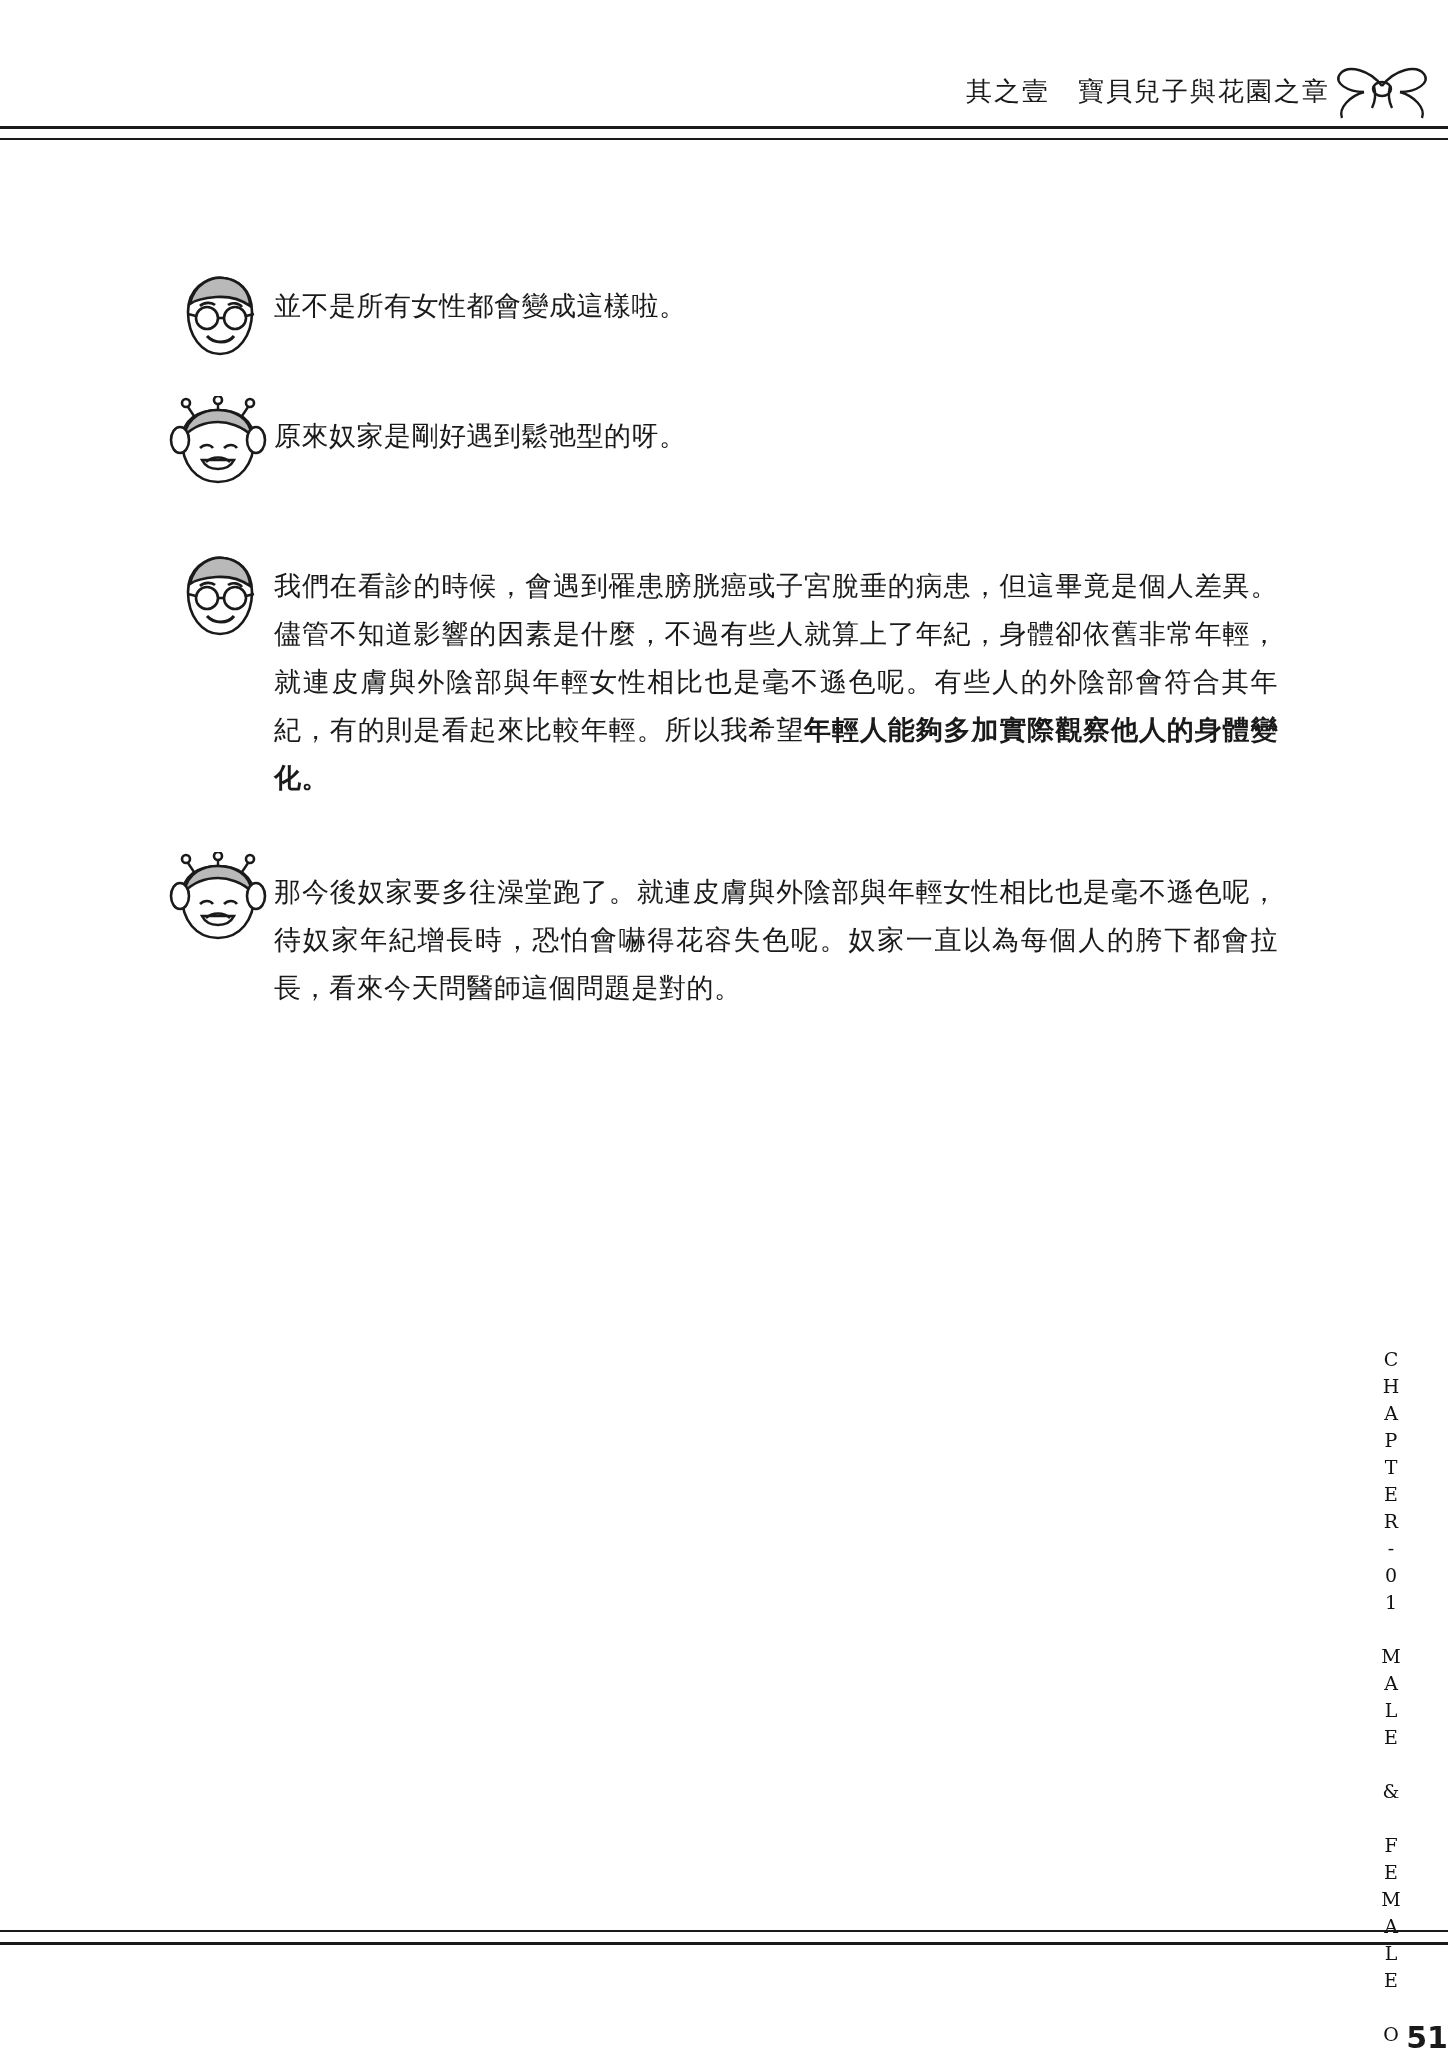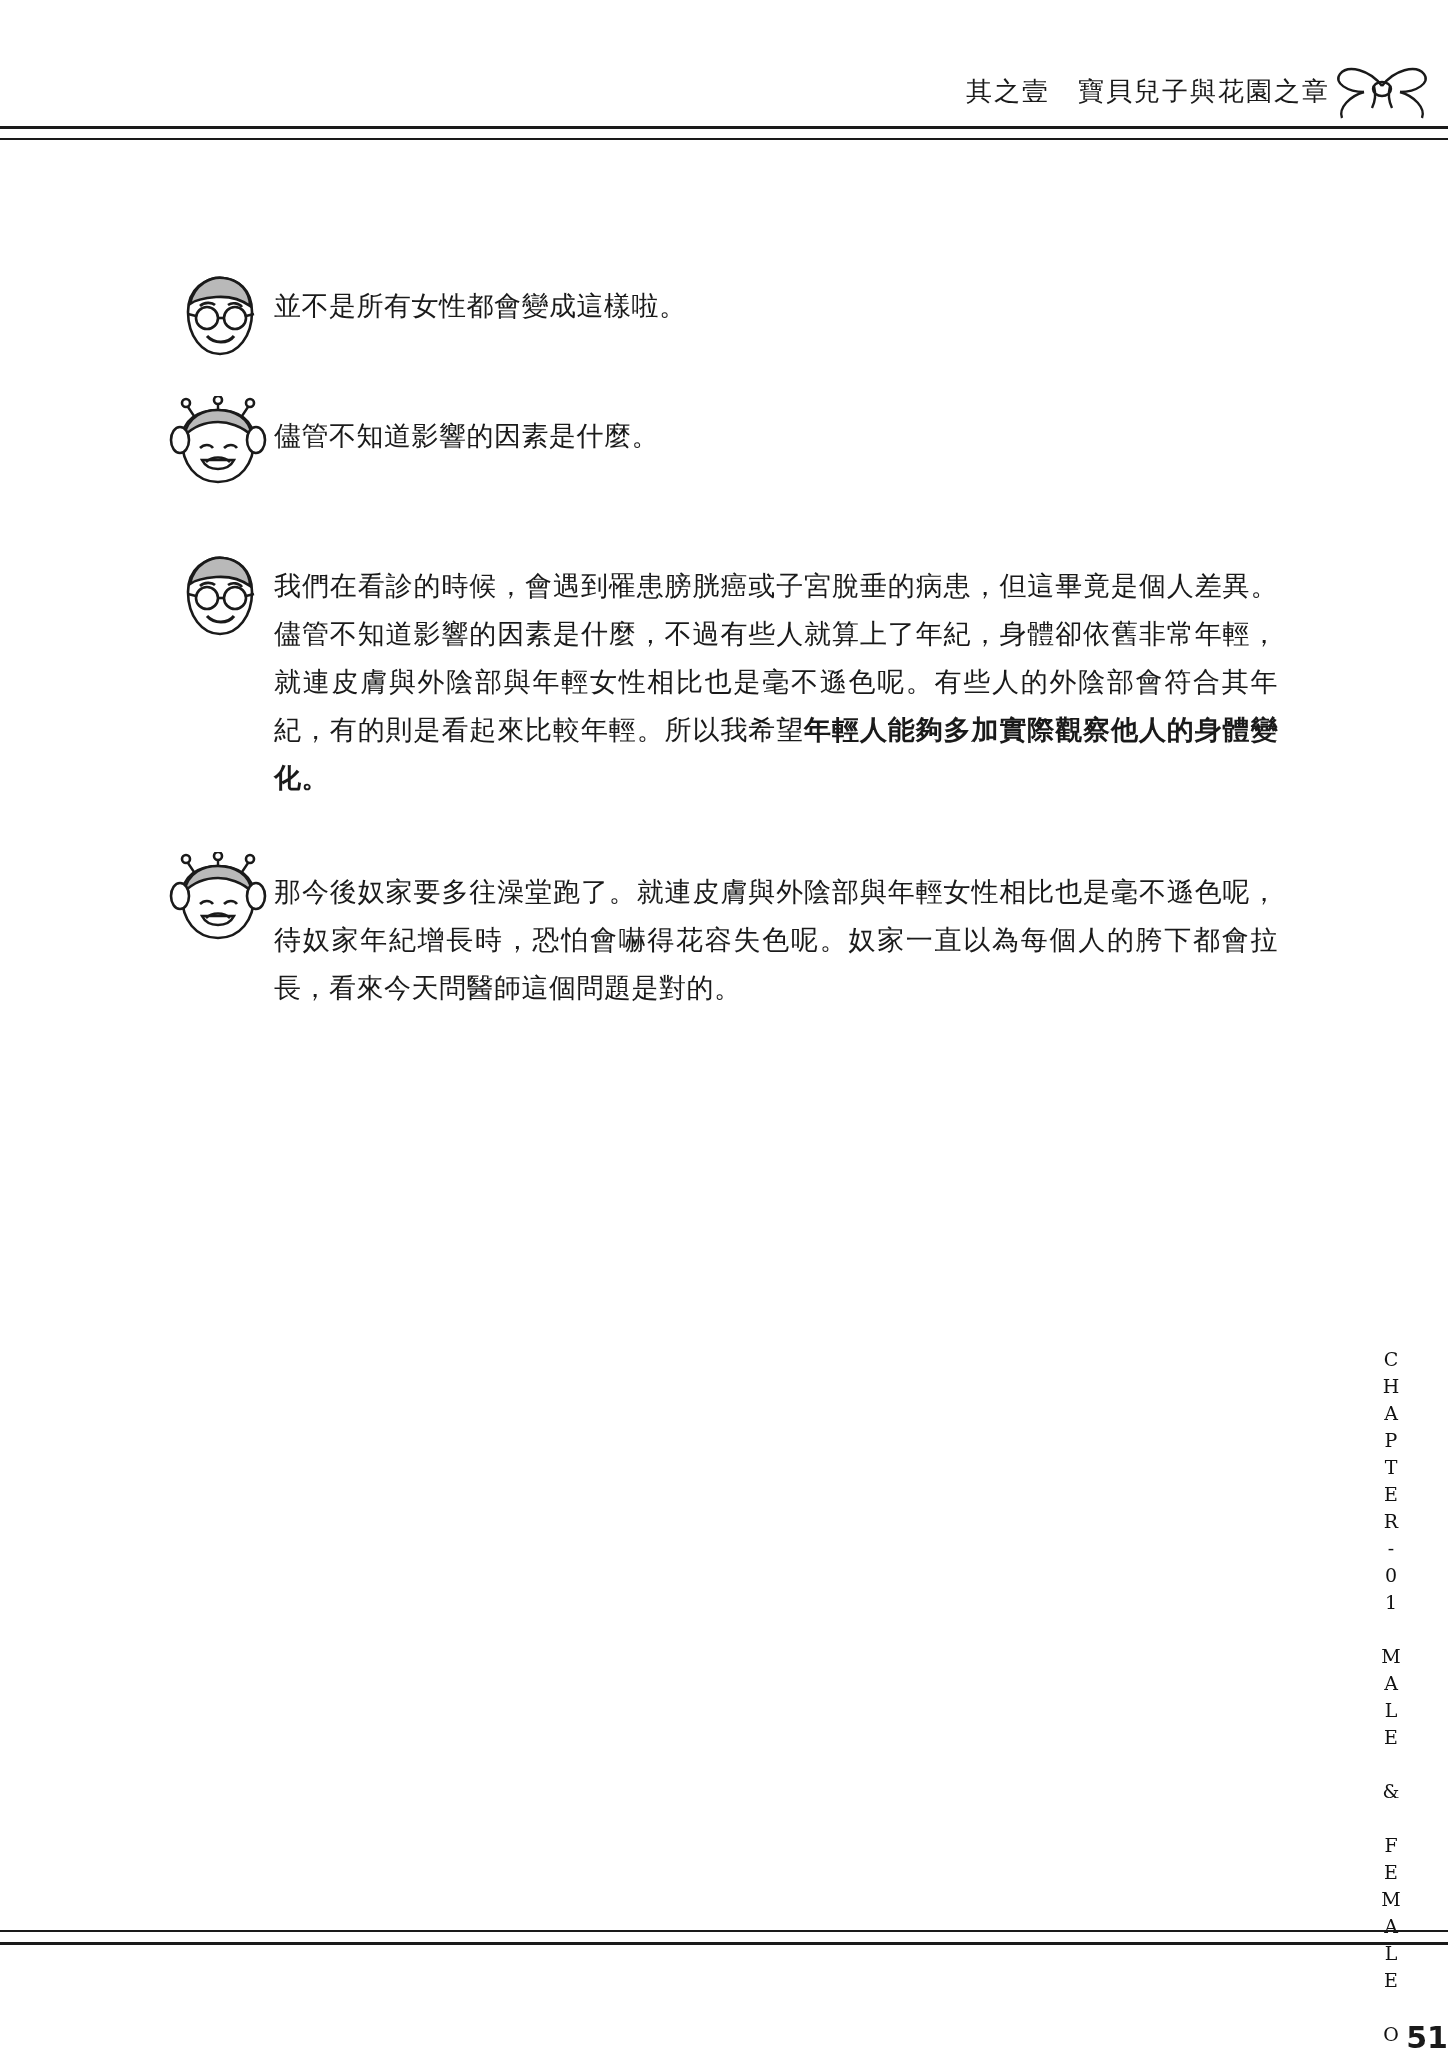--- a/index.html
+++ b/index.html
@@ -198,21 +198,21 @@
           <path d="M20 40 C 24 20, 40 14, 54 14 C 70 14, 86 22, 88 40 C 78 30, 64 26, 54 26 C 40 26, 28 32, 20 40 Z" fill="#b9b9b9"></path>
           <ellipse cx="16" cy="44" rx="9" ry="13" fill="#ffffff"></ellipse>
           <ellipse cx="92" cy="44" rx="9" ry="13" fill="#ffffff"></ellipse>
           <path d="M36 52 C 40 48, 46 48, 49 52"></path>
           <path d="M60 52 C 64 48, 70 48, 73 52"></path>
           <path d="M38 64 C 44 76, 64 76, 70 64 Z" fill="#ffffff"></path>
           <path d="M42 66 C 48 60, 60 60, 66 66"></path>
         </g>
       </svg>
     </div>
-    <div class="speech">儘管不知道影響的因素是什麼。</div>
+    <div class="speech">原來奴家是剛好遇到鬆弛型的呀。</div>
   </div>
 
   <div class="dialog-row gap-huge">
     <div class="avatar">
       <svg viewBox="0 0 108 104" width="108" height="104">
         <g stroke="#1a1a1a" stroke-width="2.6" fill="none">
           <path d="M24 46 C 24 22, 42 12, 56 12 C 74 12, 88 24, 88 46 C 88 70, 74 88, 56 88 C 38 88, 24 70, 24 46 Z" fill="#ffffff"></path>
           <path d="M26 38 C 30 18, 48 10, 60 12 C 76 14, 86 26, 86 40 C 78 34, 66 30, 52 31 C 40 32, 31 34, 26 38 Z" fill="#b9b9b9"></path>
           <circle cx="43" cy="52" r="11" fill="#ffffff"></circle>
           <circle cx="71" cy="52" r="11" fill="#ffffff"></circle>

